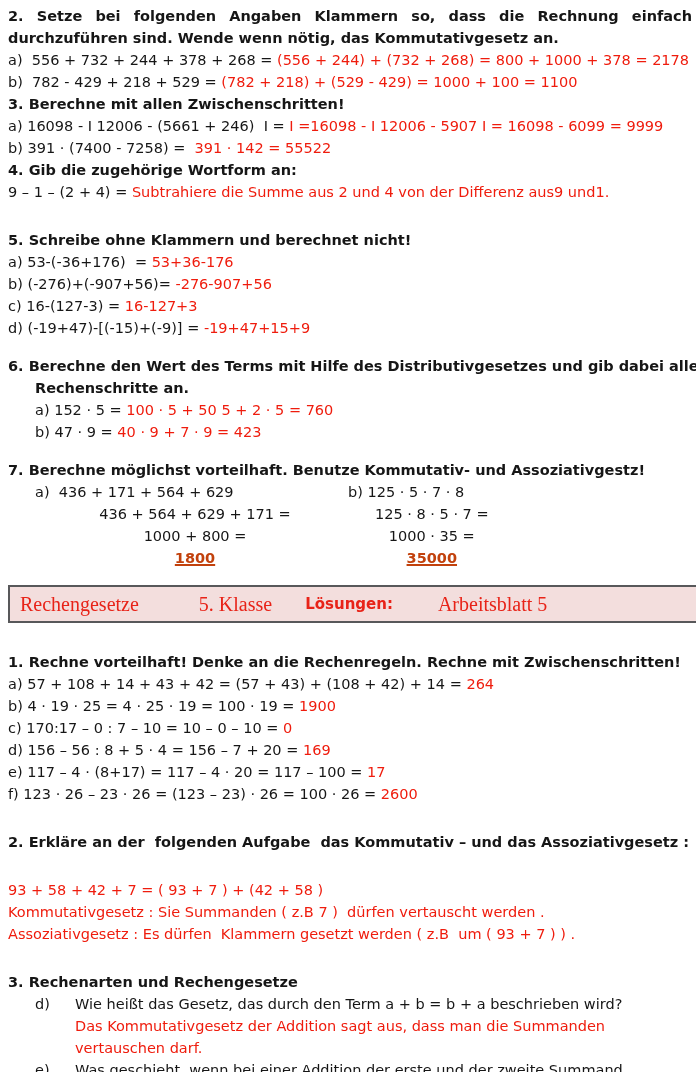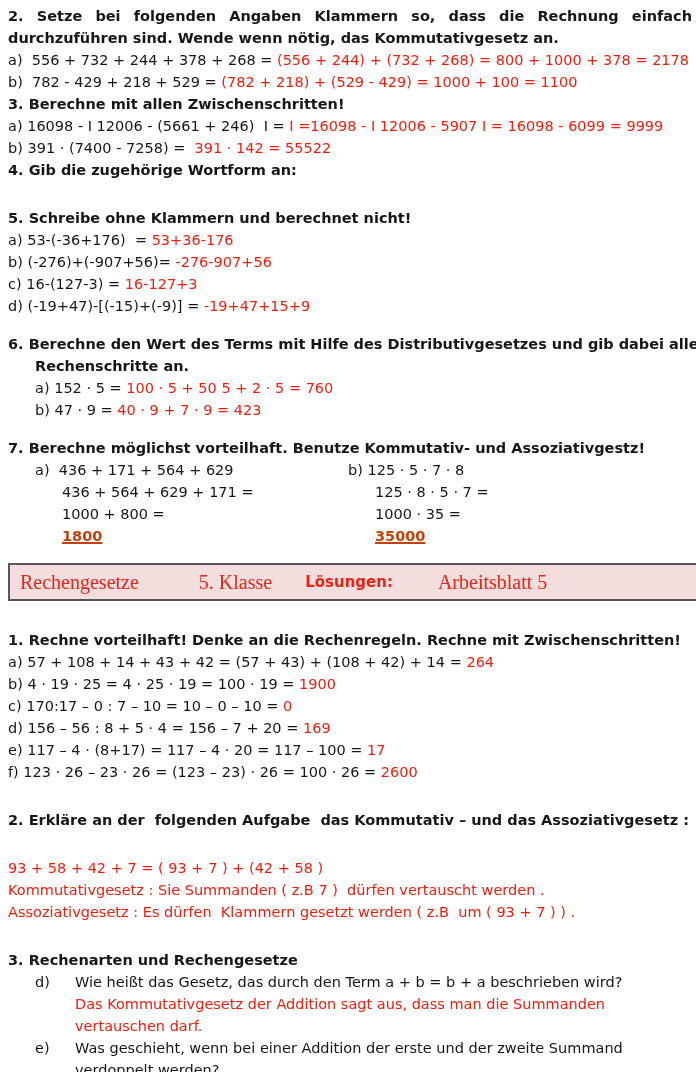--- a/index.html
+++ b/index.html
@@ -10,21 +10,21 @@
   .title{font-weight:bold;}
   .title2{font-weight:bold;line-height:22px;white-space:pre-wrap;width:684px;text-align:justify;}
   .hang{padding-left:27px;text-indent:-27px;text-align:left;}
   .red{color:#ef1c0d;}
   .gap16{margin-top:16px;}
   .gap18{margin-top:26px;}
   .cols{display:flex;}
   .col-a{margin-left:27px;width:293px;}
   .col-b{margin-left:20px;}
   .col .line{line-height:22px;}
-  .indent{padding-left:27px;}
+  .indent{padding-left:27px;text-align:center;}
   .result{color:#c2410c;text-decoration:underline;text-decoration-thickness:2px;font-weight:bold;}
   .t6lines{margin-left:27px;}
   .band{display:flex;align-items:center;height:34px;background:#f3dedd;
         border:2px solid #58585a;border-right:none;margin:16px 0 28px 0;
         font-family:"Liberation Serif",serif;font-size:20px;color:#e82318;}
   .band-subject{margin-left:10px;}
   .band-grade{margin-left:60px;}
   .band-sol{margin-left:33px;font-family:"DejaVu Sans",sans-serif;font-weight:bold;font-size:15px;}
   .band-sheet{margin-left:45px;}
   .b1lines{}
@@ -46,20 +46,21 @@
   </div>
 
   <div>
     <div class="line title">3. Berechne mit allen Zwischenschritten!</div>
     <div class="line"><span>a) 16098 - I 12006 - (5661 + 246)  I = </span><span class="red">I =16098 - I 12006 - 5907 I = 16098 - 6099 = 9999</span></div>
     <div class="line"><span>b) 391 · (7400 - 7258) = </span><span class="red"> 391 · 142 = 55522</span></div>
   </div>
 
   <div>
     <div class="line title">4. Gib die zugehörige Wortform an:</div>
+    <div class="line"><span>9 – 1 – (2 + 4) = </span><span class="red">Subtrahiere die Summe aus 2 und 4 von der Differenz aus9 und1.</span></div>
   </div>
 
   <div class="gap18">
     <div class="line title">5. Schreibe ohne Klammern und berechnet nicht!</div>
     <div class="line"><span>a) 53-(-36+176)  = </span><span class="red">53+36-176</span></div>
     <div class="line"><span>b) (-276)+(-907+56)= </span><span class="red">-276-907+56</span></div>
     <div class="line"><span>c) 16-(127-3) = </span><span class="red">16-127+3</span></div>
     <div class="line"><span>d) (-19+47)-[(-15)+(-9)] = </span><span class="red">-19+47+15+9</span></div>
   </div>
 

